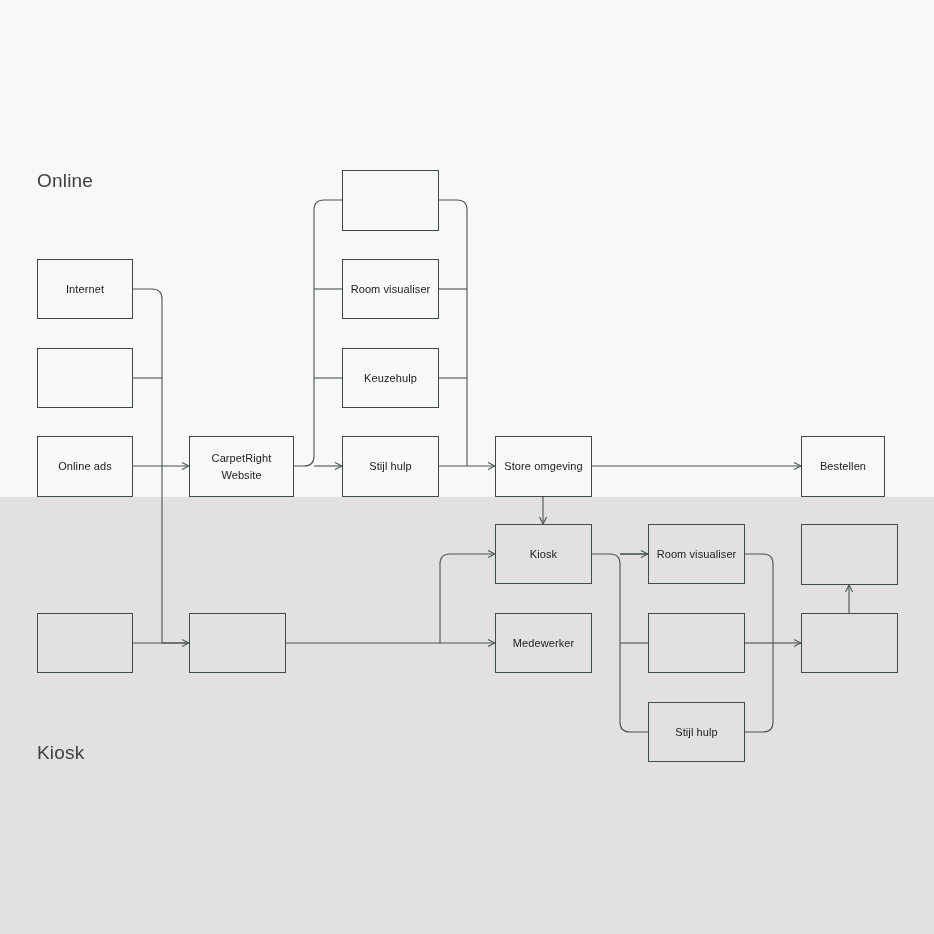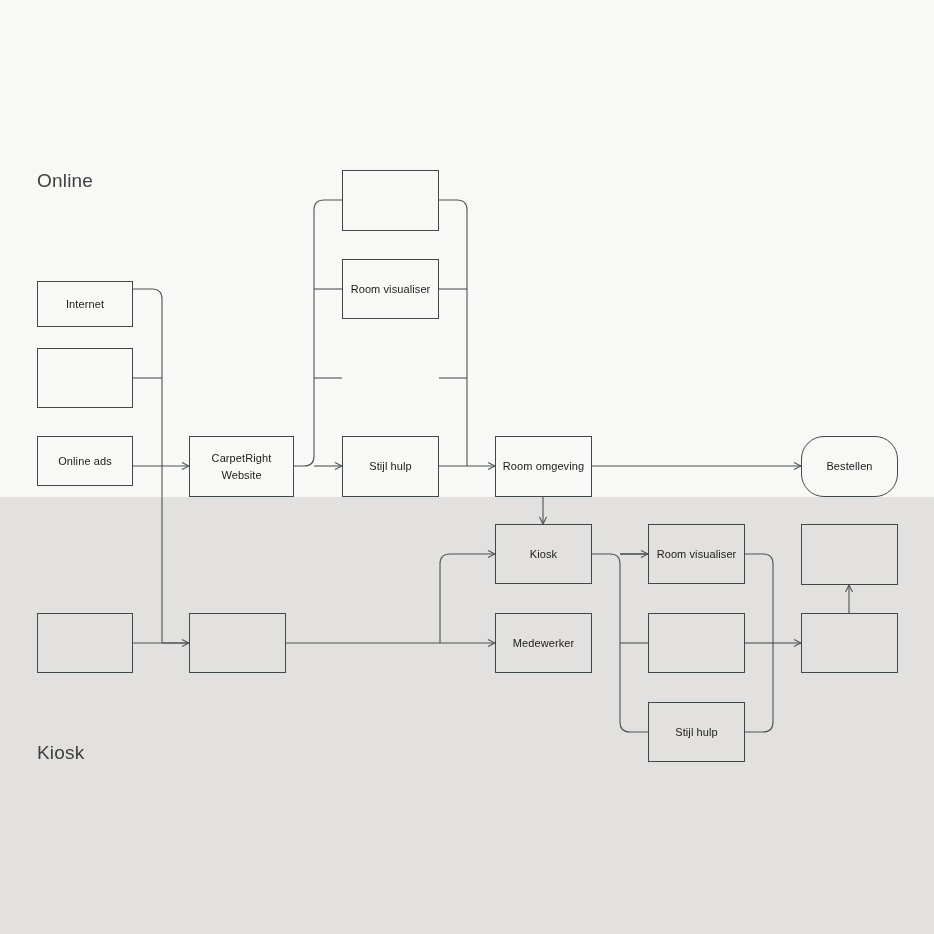--- a/index.html
+++ b/index.html
@@ -106,54 +106,57 @@
       <path d="M745,732 L763,732 Q773,732 773,722 L773,643"></path>
       <path d="M773,643 L801,643" marker-end="url(#arw)"></path>
 
       <path d="M849,613 L849,585" marker-end="url(#arw)"></path>
     </g>
   </svg>
 
   <div class="zone-label" style="left:37px; top:170px;">Online</div>
   <div class="zone-label" style="left:37px; top:742px;">Kiosk</div>
 
-  <div class="node" style="left:37px; top:259px; width:96px; height:46px;margin-top:22px;">
+  <div class="node" style="left:37px; top:259px; width:96px; height:60px;">
     <span>Internet</span>
   </div>
 
   <div class="node" style="left:37px; top:348px; width:96px; height:60px;">
     <span></span>
   </div>
 
-  <div class="node" style="left:37px; top:436px; width:96px; height:50px;text-align:center;">
+  <div class="node" style="left:37px; top:436px; width:96px; height:61px;text-align:center;">
     <span>Online ads</span>
   </div>
 
   <div class="node" style="left:189px; top:436px; width:105px; height:61px;">
     <span>CarpetRight Website</span>
   </div>
 
   <div class="node" style="left:342px; top:170px; width:97px; height:61px;">
     <span></span>
   </div>
 
   <div class="node" style="left:342px; top:259px; width:97px; height:60px;">
     <span>Room visualiser</span>
   </div>
 
+  <div class="node" style="left:342px; top:348px; width:97px; height:60px;">
+    <span>Keuzehulp</span>
+  </div>
 
   <div class="node" style="left:342px; top:436px; width:97px; height:61px;">
     <span>Stijl hulp</span>
   </div>
 
   <div class="node" style="left:495px; top:436px; width:97px; height:61px;">
-    <span>Room omgeving</span>
+    <span>Store omgeving</span>
   </div>
 
-  <div class="node" style="left:801px; top:436px; width:97px; height:61px;border-radius:23px;">
+  <div class="node" style="left:801px; top:436px; width:84px; height:61px;">
     <span>Bestellen</span>
   </div>
 
   <div class="node store-node" style="left:37px; top:613px; width:96px; height:60px;">
     <span></span>
   </div>
 
   <div class="node store-node" style="left:189px; top:613px; width:97px; height:60px;">
     <span></span>
   </div>

